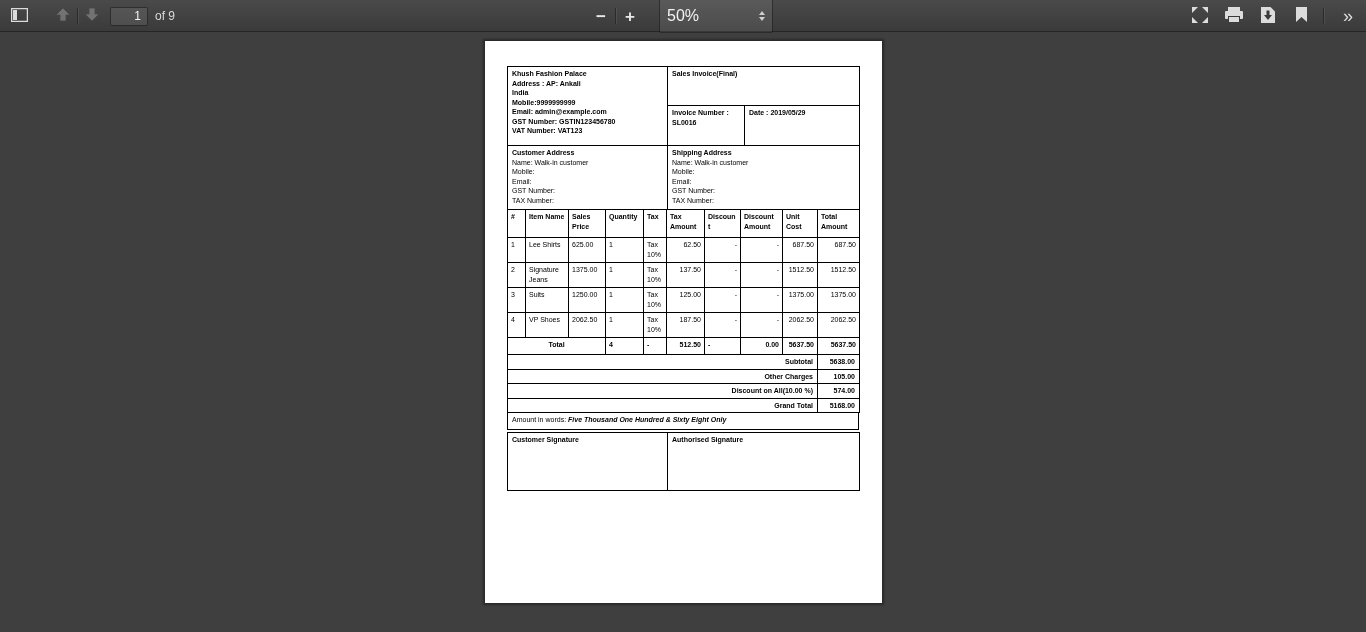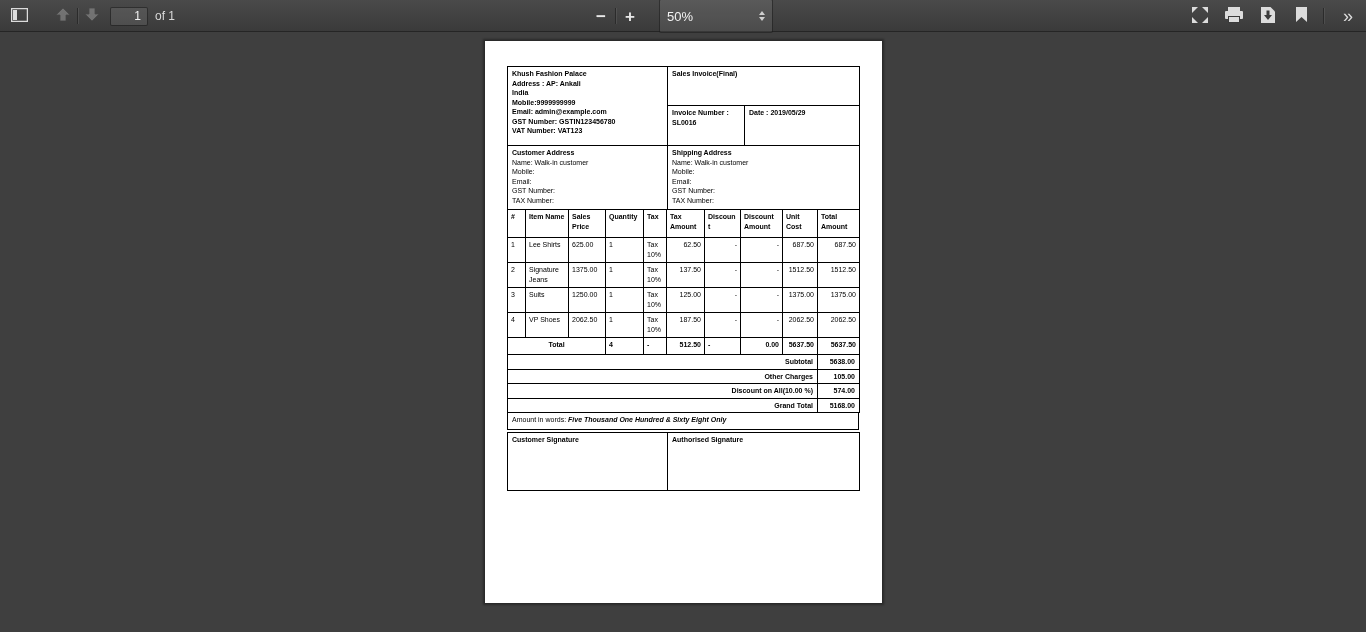--- a/index.html
+++ b/index.html
@@ -19,21 +19,21 @@
   .tbtn[disabled] { opacity:.55; cursor:default; }
   .vsep { width:1px; height:16px; background:#2b2b2b; box-shadow:1px 0 0 rgba(255,255,255,.08); margin:0 2px; }
   .glyph { font-size:17px; line-height:17px; color:#e8e8e8; font-weight:bold; }
   .chev { font-size:18px; color:#dcdcdc; letter-spacing:-2px; }
   #pageNumber { width:38px; height:19px; margin-left:6px; background:rgba(255,255,255,.09);
                 border:1px solid rgba(0,0,0,.45); border-radius:2px; color:#f2f2f2;
                 font-size:12px; text-align:right; padding-right:6px; outline:none;
                 font-family:"Liberation Sans",sans-serif; }
   .ofLabel { color:#d9d9d9; font-size:12px; margin-left:7px; }
   .zoomSelect { width:114px; height:20px; margin-left:17px; background:rgba(255,255,255,.09);
-                border:1px solid rgba(0,0,0,.45); border-radius:2px; color:#f2f2f2; font-size:13px;
+                border:1px solid rgba(0,0,0,.45); border-radius:2px; color:#f2f2f2; font-size:16px;
                 display:flex; align-items:center; justify-content:space-between; padding:16px 7px; cursor:pointer; }
   .spinner { display:flex; flex-direction:column; gap:2px; }
   .spinner .up   { width:0; height:0; border-left:3px solid transparent; border-right:3px solid transparent; border-bottom:4px solid #cfcfcf; }
   .spinner .down { width:0; height:0; border-left:3px solid transparent; border-right:3px solid transparent; border-top:4px solid #cfcfcf; }
   .sbspace { width:19px; }
 
   
   .viewer { position:absolute; top:33px; left:0; right:0; bottom:0; background:#3f3f3f; }
   .page { position:absolute; left:485px; top:8px; width:397px; height:562px; background:#fff;
           box-shadow:0 0 2px 2px rgba(0,0,0,.35); }
@@ -82,21 +82,21 @@
     </button>
     <span class="vsep"></span>
     <button class="tbtn" disabled="">
       <span>
         <svg width="14" height="13" viewBox="0 0 14 13">
           <polygon points="7,13 0,6 4,6 4,0 10,0 10,6 14,6" fill="#9a9a9a" stroke="#4a4a4a" stroke-width="0.8"></polygon>
         </svg>
       </span>
     </button>
     <input id="pageNumber" type="text" value="1" style="">
-    <span class="ofLabel">of 1</span>
+    <span class="ofLabel">of 9</span>
   </div>
 
   <div class="tb-center">
     <button class="tbtn">
       <span class="glyph">−</span>
     </button>
     <span class="vsep"></span>
     <button class="tbtn">
       <span class="glyph">+</span>
     </button>

